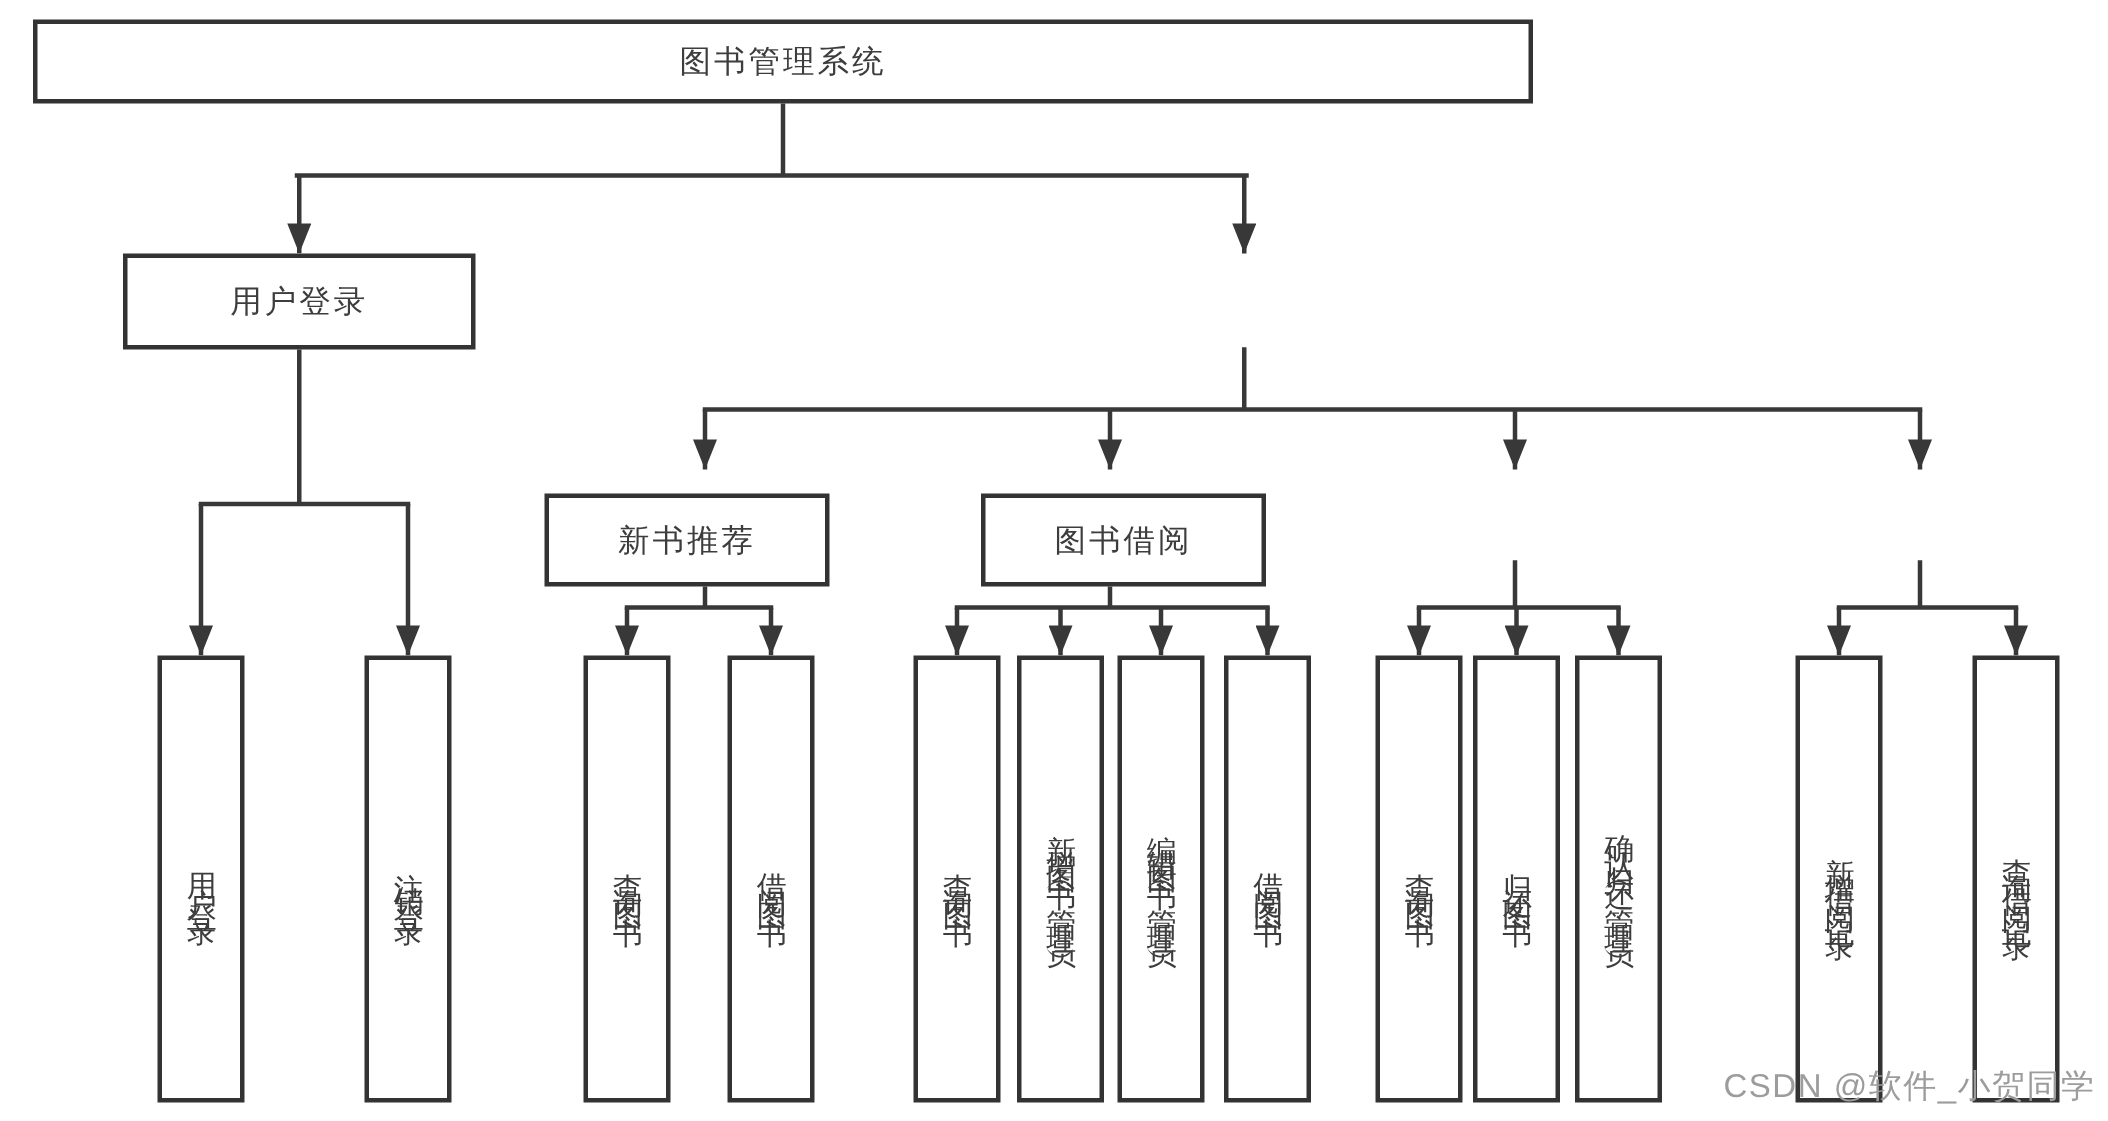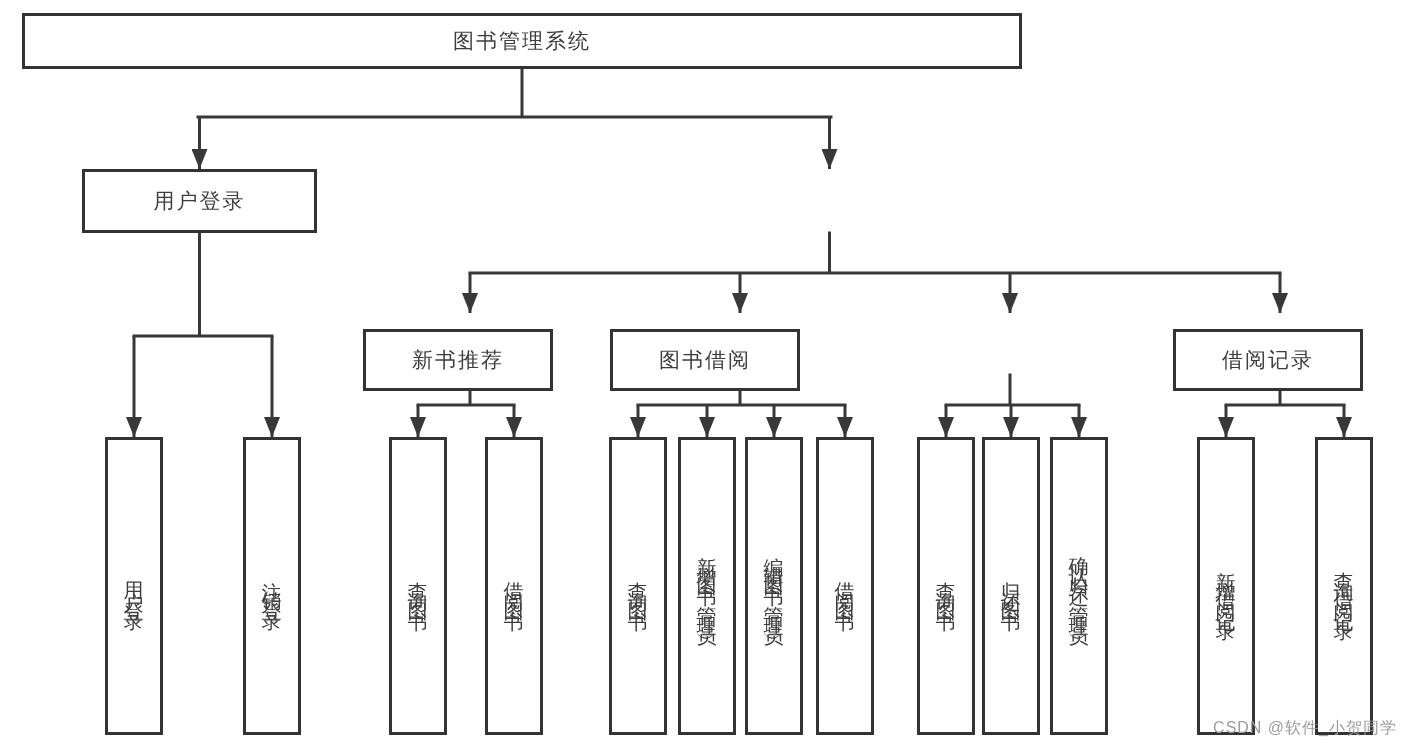--- a/index.html
+++ b/index.html
@@ -26,21 +26,21 @@
   .node.root{left:22px;top:13px;width:1000px;height:56px;}
   .node.lvl2{top:169px;width:235px;height:64px;}
   .node.lvl3{top:313px;width:190px;height:62px;margin-top:16px;}
   .node.leaf{
     top:437px;width:58px;height:298px;font-size:20px;
     writing-mode:vertical-rl;text-orientation:mixed;
     letter-spacing:10px;white-space:normal;line-height:1;
   }
   .watermark{
     position:absolute;right:8px;bottom:8px;z-index:5;
-    color:var(--watermark);font-size:16px;letter-spacing:1px;white-space:nowrap;
+    color:var(--watermark);font-size:22px;letter-spacing:1px;white-space:nowrap;
   }
 </style>
 </head>
 <body>
 
 <div class="canvas">
 
   <svg class="connector-svg" viewBox="0 0 1405 747" xmlns="http://www.w3.org/2000/svg">
     <defs>
       <marker id="ah" viewBox="0 0 22 16" refX="21" refY="8" markerWidth="22" markerHeight="16" markerUnits="userSpaceOnUse" orient="auto">
@@ -76,22 +76,21 @@
     <line class="arrow" x1="1079" y1="405" x2="1079" y2="437" marker-end="url(#ah)"></line>
     <line class="arrow" x1="1226" y1="405" x2="1226" y2="437" marker-end="url(#ah)"></line>
     <line class="arrow" x1="1344" y1="405" x2="1344" y2="437" marker-end="url(#ah)"></line>
   </svg>
 
   <div class="node root">图书管理系统</div>
 
   <div class="node lvl2" style="left:82px">用户登录</div>
 
   <div class="node lvl3" style="left:363px">新书推荐</div>
-  <div class="node lvl3" style="left:610px">图书借阅</div>
-  <div class="node lvl3" style="left:1173px">借阅记录</div>
+  <div class="node lvl3" style="left:654px">图书借阅</div>
 
   <div class="node leaf" style="left:105px">用户登录</div>
   <div class="node leaf" style="left:243px">注销登录</div>
   <div class="node leaf" style="left:389px">查询图书</div>
   <div class="node leaf" style="left:485px">借阅图书</div>
   <div class="node leaf" style="left:609px">查询图书</div>
   <div class="node leaf" style="left:678px">新增图书（管理员）</div>
   <div class="node leaf" style="left:745px">编辑图书（管理员）</div>
   <div class="node leaf" style="left:816px">借阅图书</div>
   <div class="node leaf" style="left:917px">查询图书</div>

